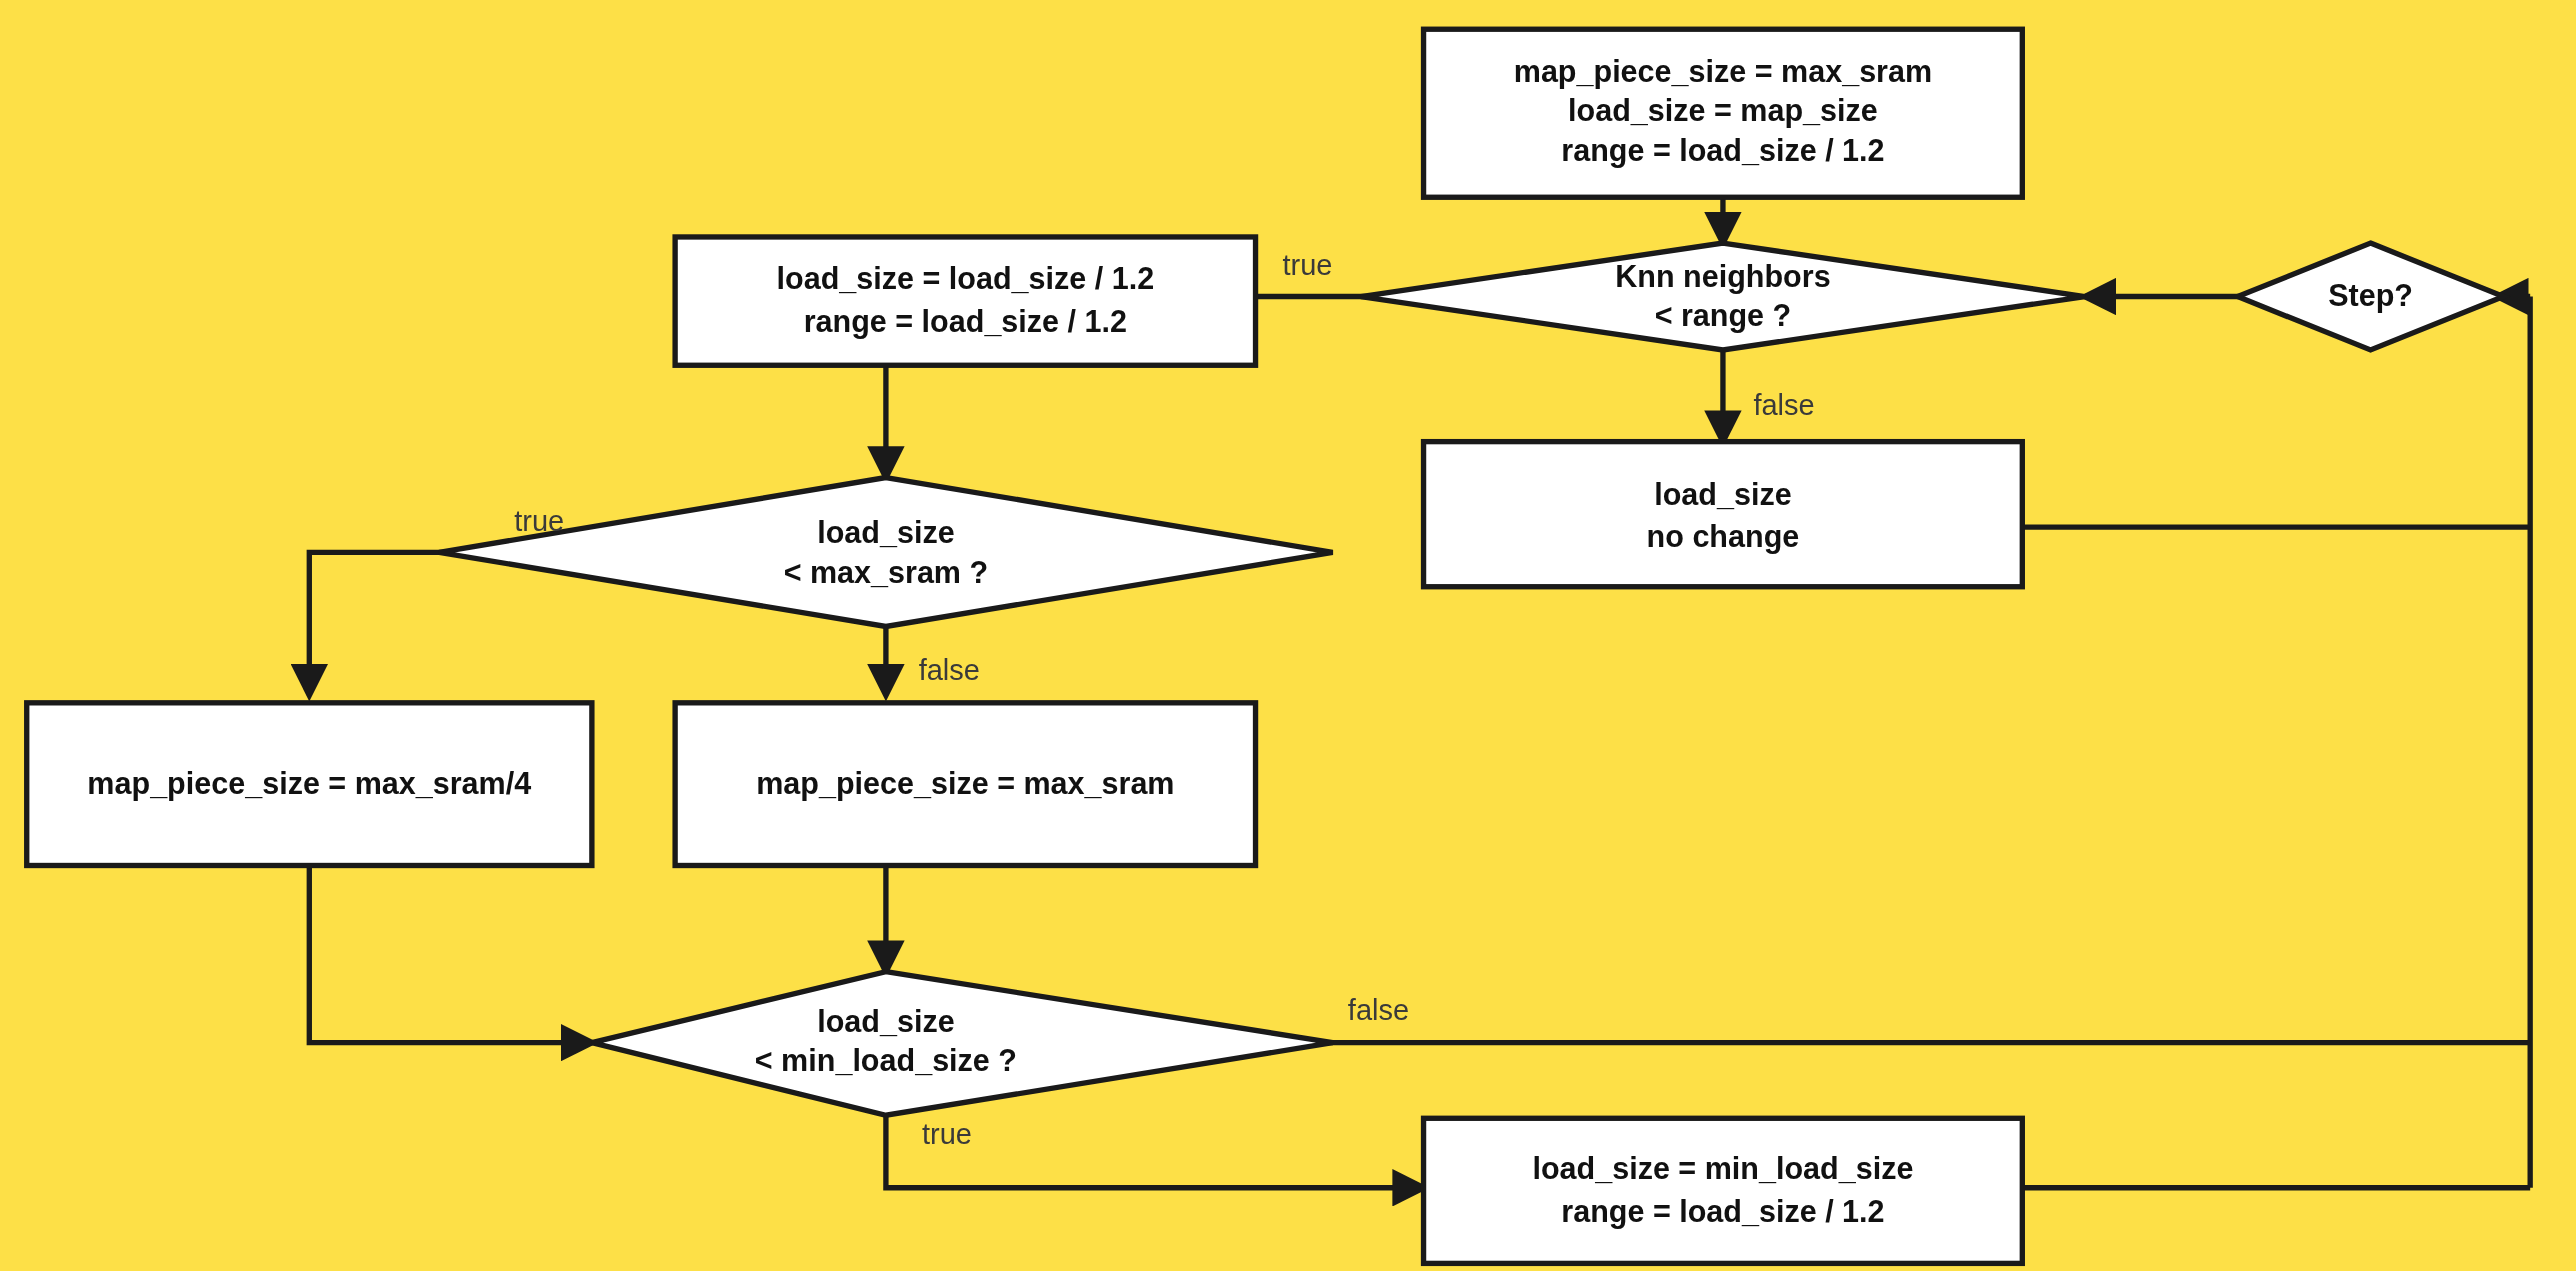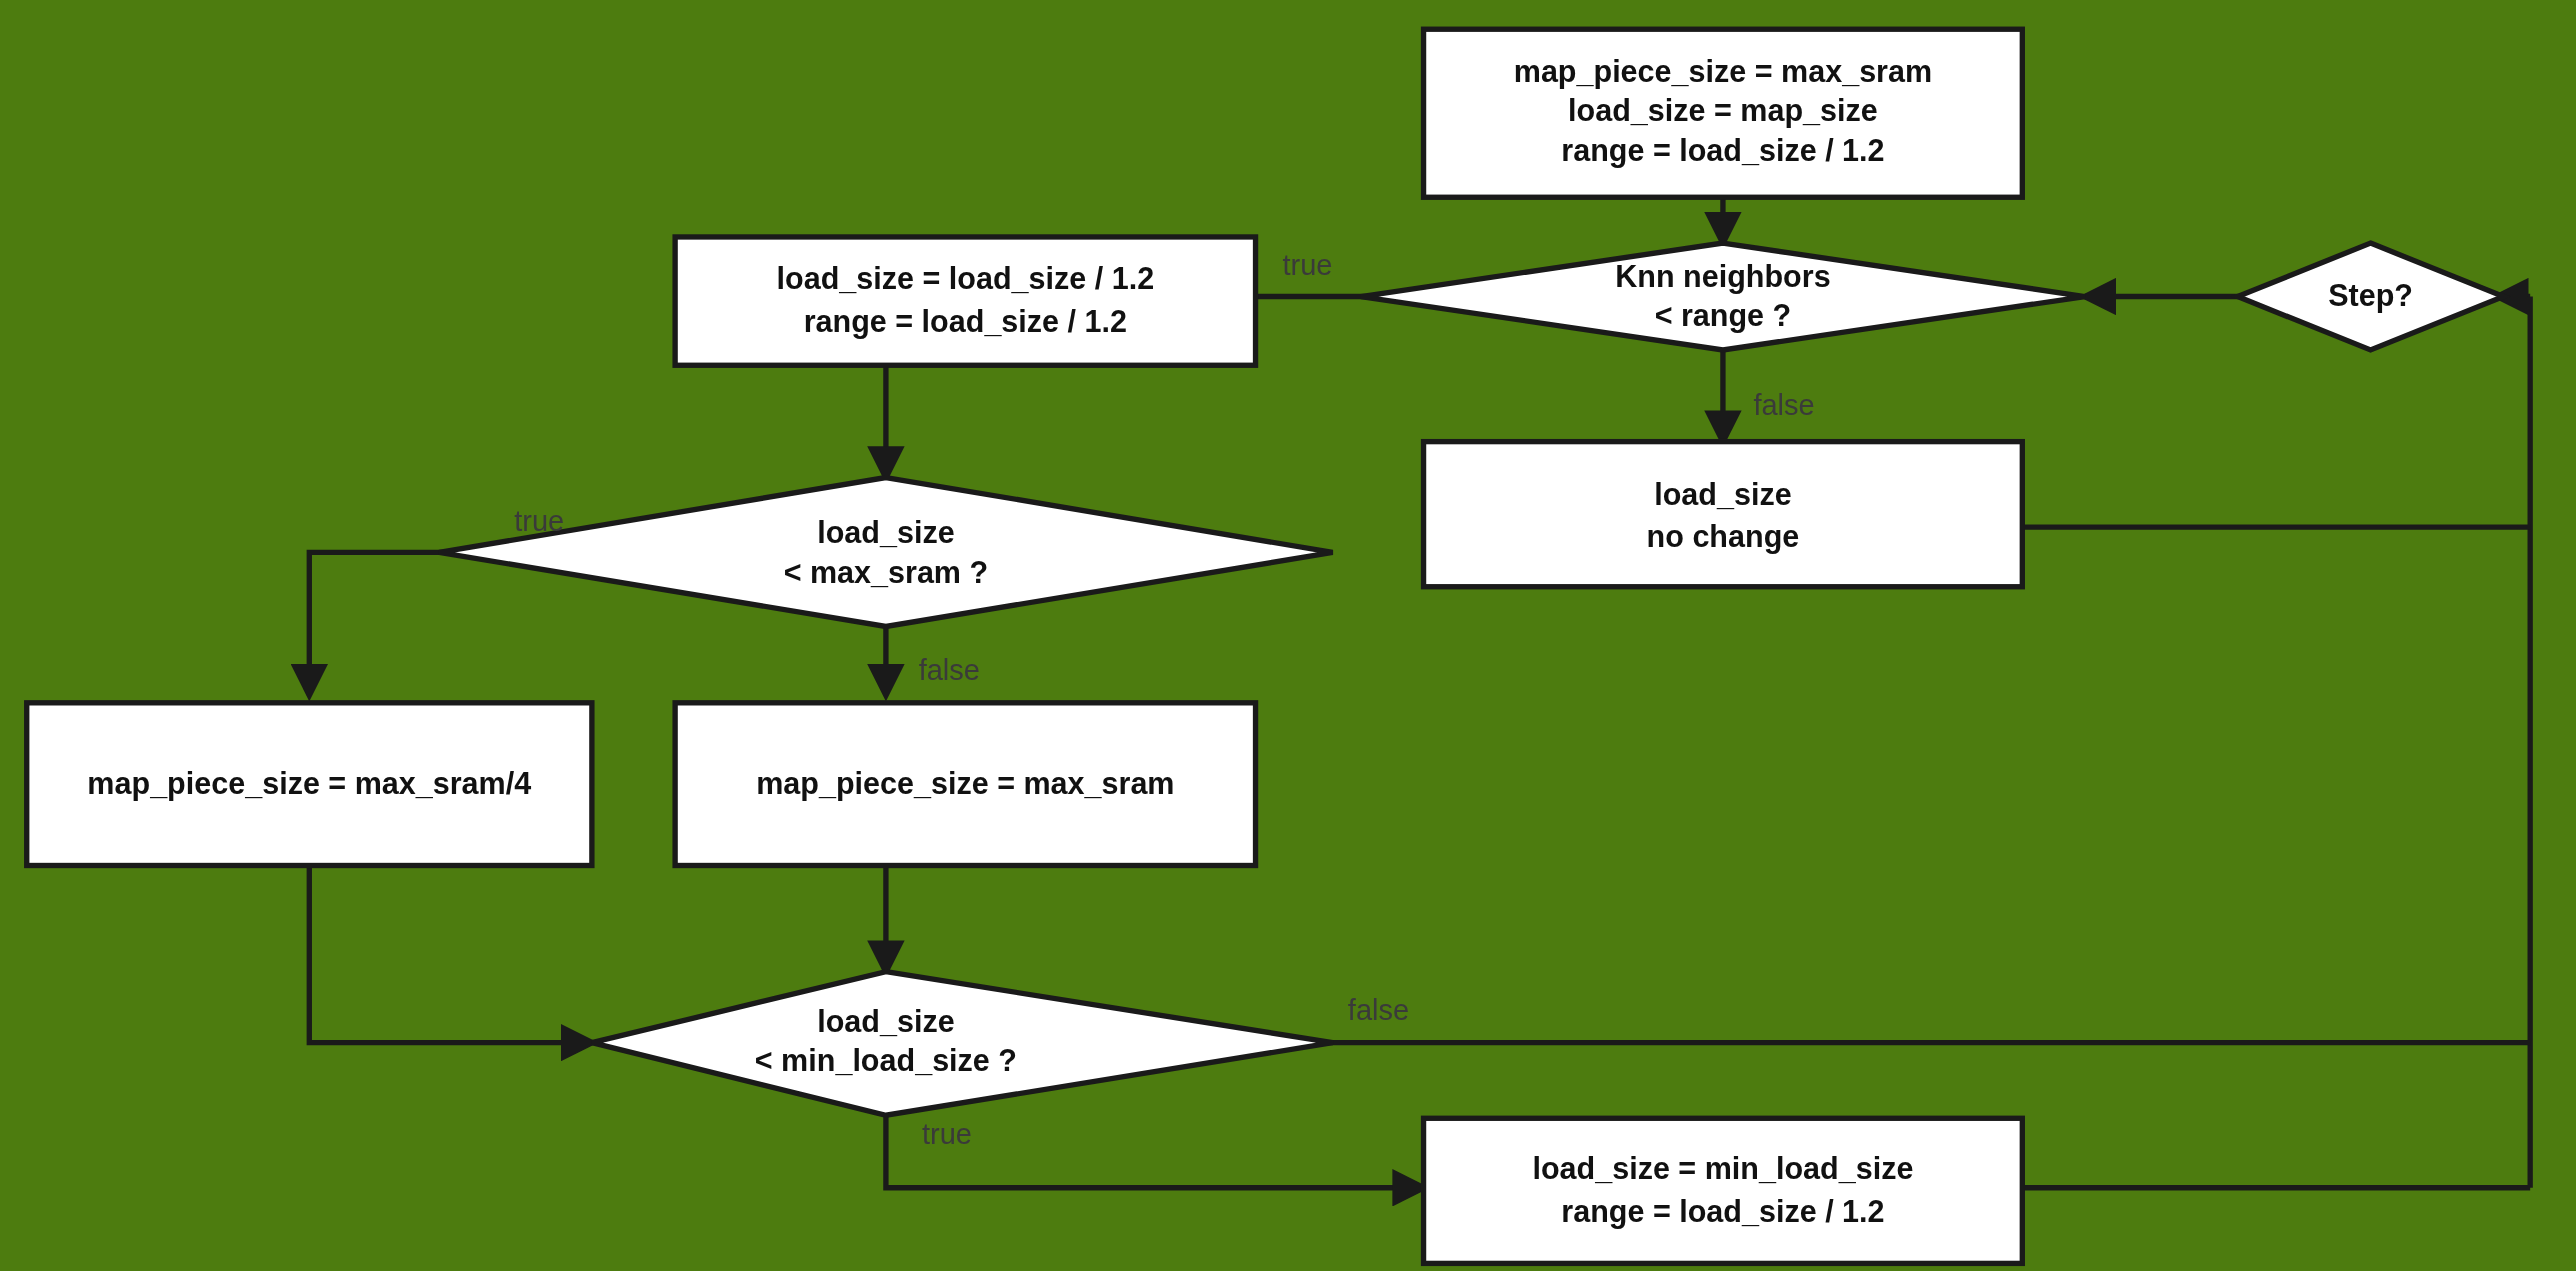--- a/index.html
+++ b/index.html
@@ -7,21 +7,21 @@
     padding: 0;
     background: #ffffff;
   }
   body {
     font-family: "Liberation Sans", sans-serif;
   }
   #flowchart-root {
     position: relative;
     width: 2576px;
     height: 1272px;
-    background: #4d7c0f;
+    background: #fde047;
     overflow: hidden;
   }
   svg#flow-svg {
     position: absolute;
     top: 0;
     left: 0;
     width: 2576px;
     height: 1272px;
     display: block;
   }

